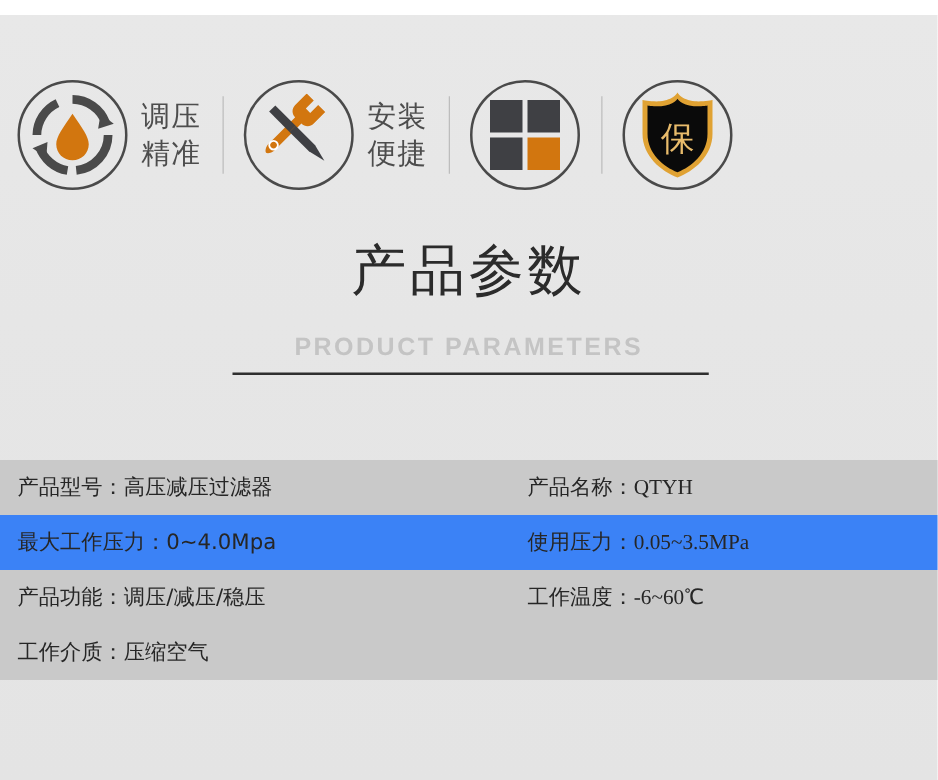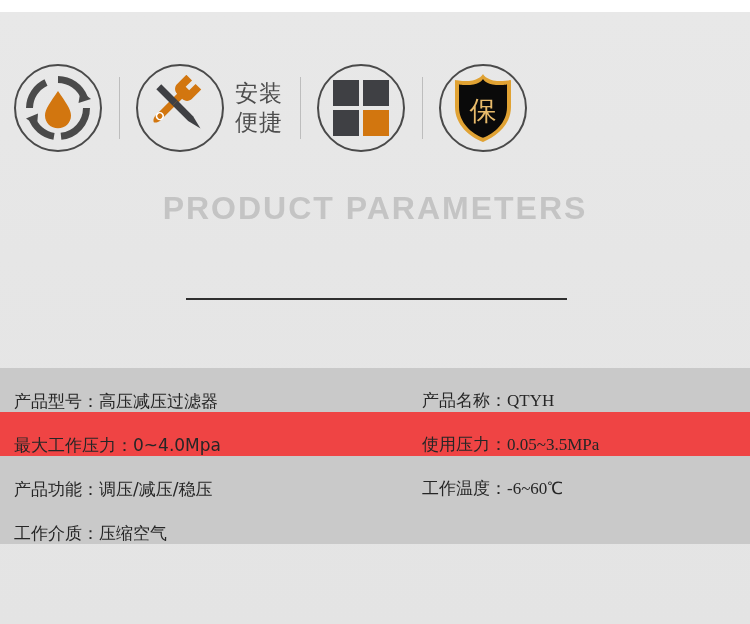--- a/index.html
+++ b/index.html
@@ -117,22 +117,22 @@
     text-align: center;
   }
   .title-cn {
     font-size: 44px;
     line-height: 54px;
     color: #2b2b2b;
     letter-spacing: 3px;
     font-family: "DejaVu Sans", sans-serif;
   }
   .title-en {
-    margin-top: 0;
-    font-size: 32px;
+    margin-top: 16px;
+    font-size: 20px;
     line-height: 36px;
     color: #c4c4c4;
     font-weight: bold;
     letter-spacing: 2px;
   }
   .title-rule {
     position: absolute;
     left: 186px;
     top: 108px;
     width: 381px;
@@ -143,25 +143,25 @@
   
   .ptable {
     position: absolute;
     left: 0;
     top: 368px;
     width: 750px;
   }
   .prow {
     display: flex;
     height: 44px;
-    align-items: flex-end;
+    align-items: center;
     box-sizing: border-box;
   }
   .prow.odd  { background: #c9c9c9; }
-  .prow.even { background: #ef4444; }
+  .prow.even { background: #3b82f6; }
   .pcell {
     font-size: 17px;
     line-height: 22px;
     color: #262626;
     white-space: nowrap;
     overflow: hidden;
     font-family: "DejaVu Sans", sans-serif;
   }
   .pcell.left  { width: 412px; padding-left: 14px; box-sizing: border-box; }
   .pcell.right { width: 338px; padding-left: 10px; box-sizing: border-box; font-family: Liberation Serif, serif; }
@@ -181,20 +181,24 @@
           <svg viewBox="0 0 74 74" width="74" height="74" aria-hidden="true">
             <path d="M37 8.5 A28.5 28.5 0 0 1 63.5 27" fill="none" stroke="#4a4a4a" stroke-width="7" stroke-linecap="butt"></path>
             <path d="M59.5 20 L70 28 L57.5 32 Z" fill="#4a4a4a"></path>
             <path d="M65.5 37 A28.5 28.5 0 0 1 40 65.3" fill="none" stroke="#4a4a4a" stroke-width="7"></path>
             <path d="M8.5 37 A28.5 28.5 0 0 1 25 11.5" fill="none" stroke="#4a4a4a" stroke-width="7"></path>
             <path d="M10.5 46 A28.5 28.5 0 0 0 33 65.4" fill="none" stroke="#4a4a4a" stroke-width="7"></path>
             <path d="M16 55 L5 47.5 L17 42.5 Z" fill="#4a4a4a"></path>
             <path d="M37 20 C44.5 31 50 38.2 50 44.4 C50 51.7 44.2 57.2 37 57.2 C29.8 57.2 24 51.7 24 44.4 C24 38.2 29.5 31 37 20 Z" fill="#d2760f"></path>
           </svg>
         </span>
+      </div>
+      <div class="flabel">
+        <div>调压</div>
+        <div>精准</div>
       </div>
     </div>
 
     <div class="divider"></div>
 
     <div class="feature">
       <div class="circle">
         <span class="ic-tools">
           <svg viewBox="0 0 66 66" width="66" height="66" aria-hidden="true">
             <g transform="rotate(45 33 33)">
@@ -239,20 +243,21 @@
             <path d="M31 6 C31 6 28.5 11 18 12 C12.5 12.4 7 11.4 7 11.4 L7 34 C7 50 20 60.5 31 64.8 C42 60.5 55 50 55 34 L55 11.4 C55 11.4 49.5 12.4 44 12 C33.5 11 31 6 31 6 Z" fill="#0a0a0a"></path>
             <text class="shtext" x="31" y="47" text-anchor="middle" font-family="DejaVu Sans, sans-serif" font-size="27" fill="#e8bb6b">保</text>
           </svg>
         </span>
       </div>
     </div>
 
   </div>
 
   <div class="titleblock">
+    <div class="title-cn">产品参数</div>
     <div class="title-en">PRODUCT PARAMETERS</div>
     <div class="title-rule"></div>
   </div>
 
   <div class="ptable">
 
     <div class="prow odd">
       <div class="pcell left"><span>产品型号：</span><span>高压减压过滤器</span></div>
       <div class="pcell right"><span>产品名称：</span><span>QTYH</span></div>
     </div>

